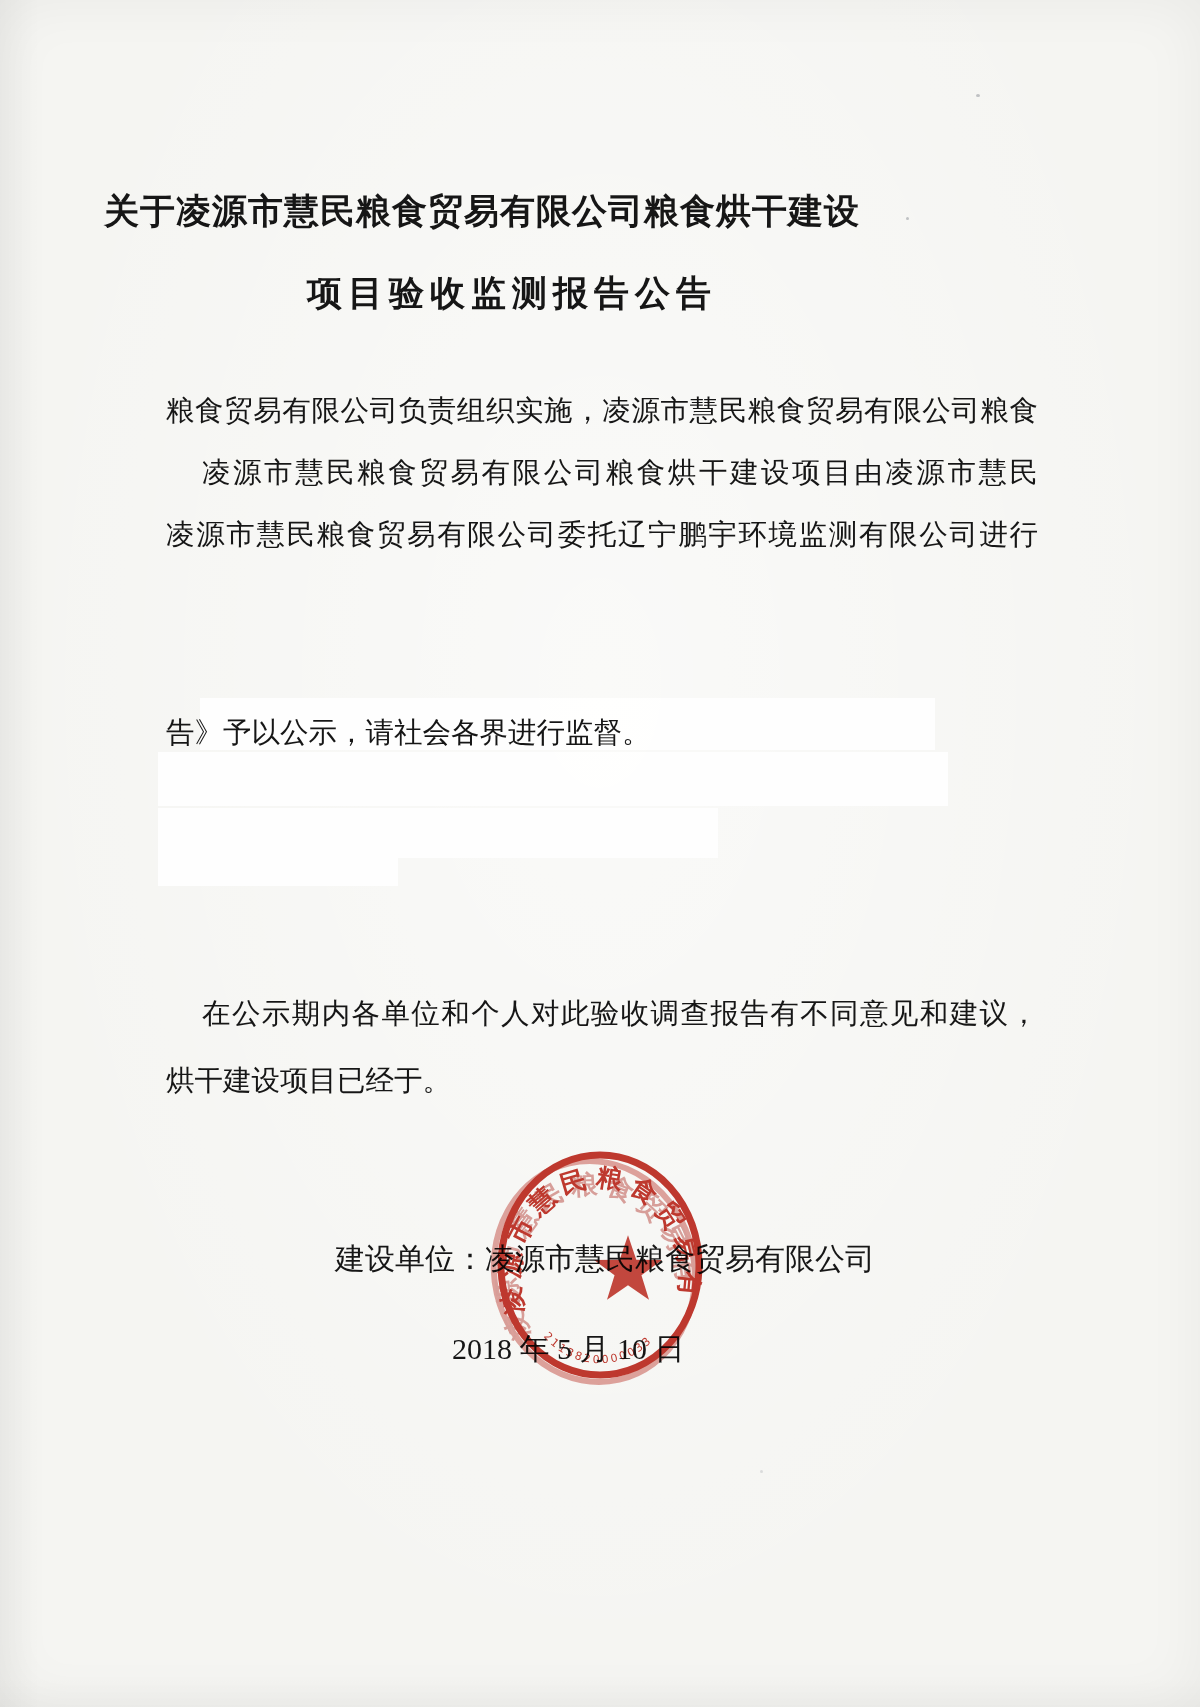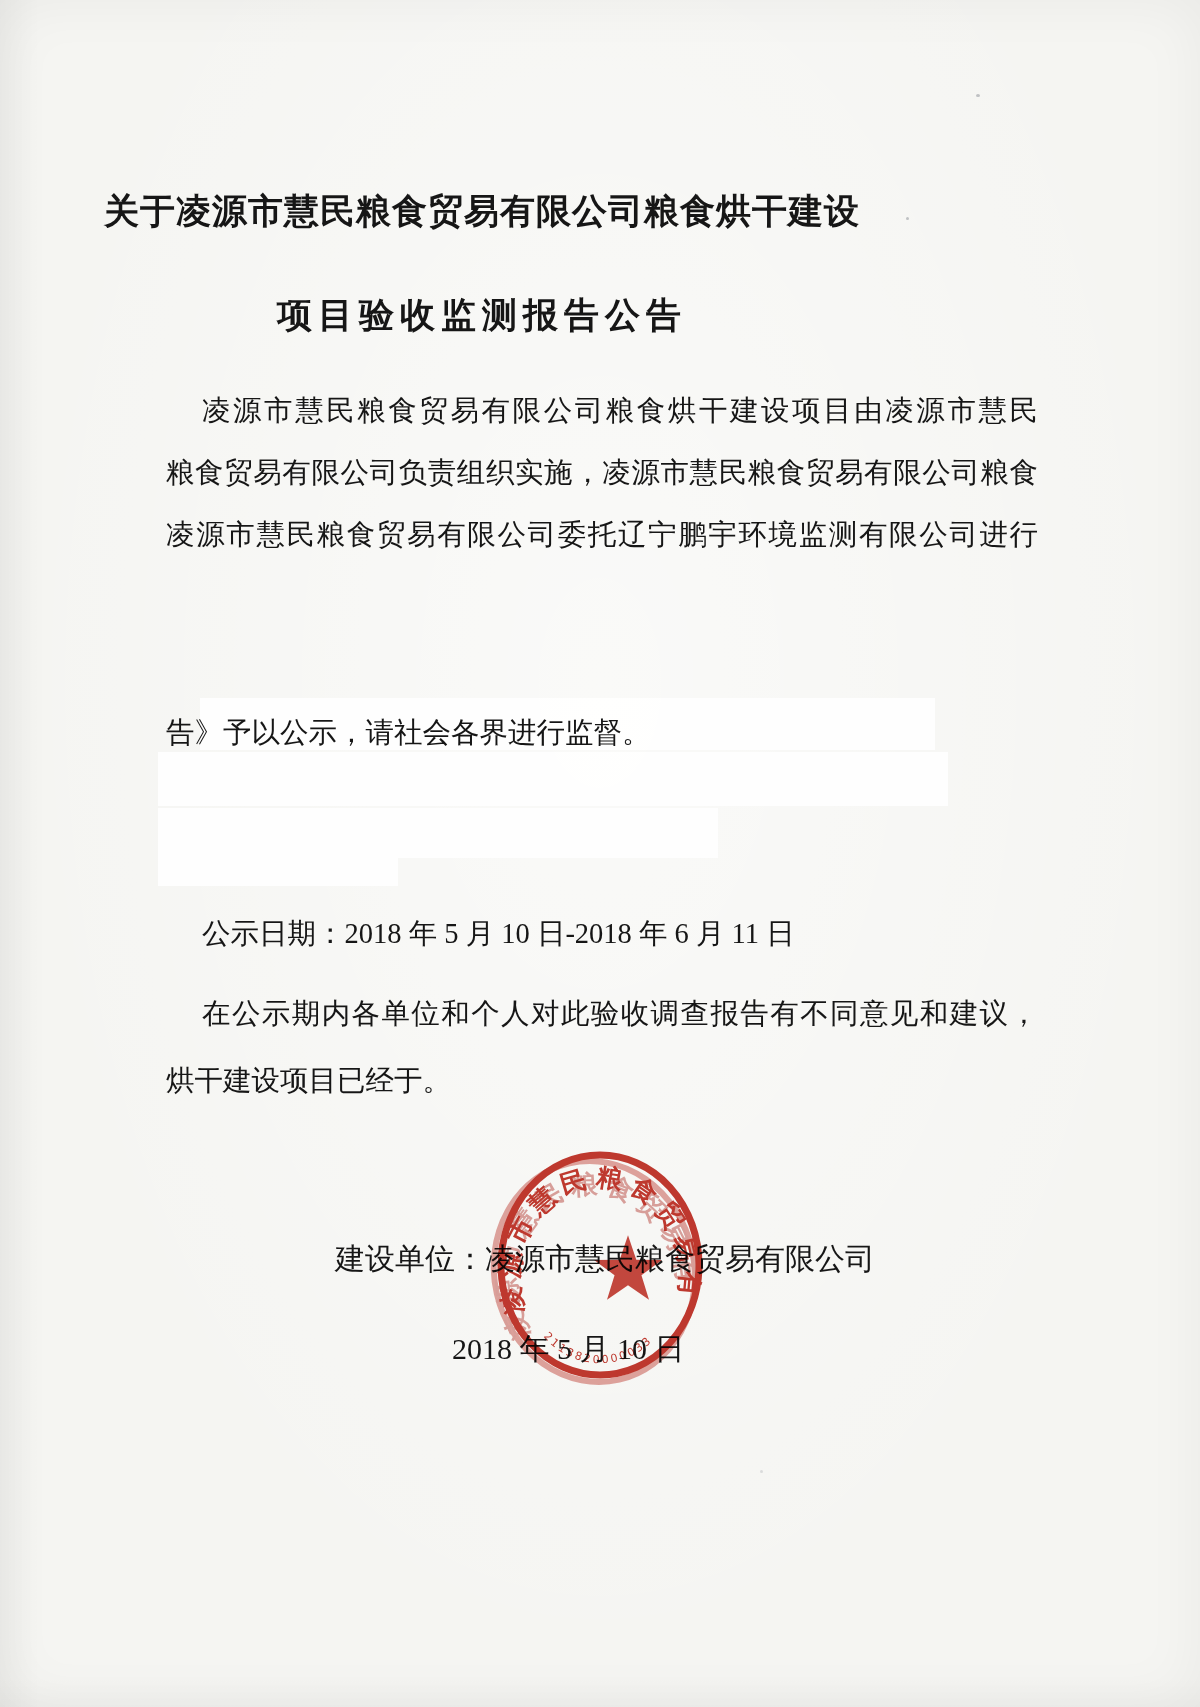--- a/index.html
+++ b/index.html
@@ -21,21 +21,21 @@
   .title-line {
     position: absolute;
     left: 0; width: 964px;
     text-align: center;
     font-weight: bold;
     font-size: 35px;
     letter-spacing: 1px;
     white-space: nowrap;
   }
   #title1 { top: 188px; }
-  #title2 { top: 292px; letter-spacing: 6px; }
+  #title2 { top: 270px; letter-spacing: 6px; padding-left: 30px; }
 
   .bodyblock {
     position: absolute;
     left: 166px;
     width: 872px;
     font-size: 28.5px;
     white-space: nowrap;
   }
   .bline {
     text-align: justify;
@@ -99,30 +99,29 @@
 
   <div id="title1" class="title-line">关于凌源市慧民粮食贸易有限公司粮食烘干建设</div>
   <div id="title2" class="title-line">项目验收监测报告公告</div>
 
   <div id="wo1" class="whiteout"></div>
   <div id="wo2" class="whiteout"></div>
   <div id="wo3" class="whiteout"></div>
   <div id="wo4" class="whiteout"></div>
 
   <div id="para1" class="bodyblock">
+    <div class="bline stretch">粮食贸易有限公司负责组织实施，凌源市慧民粮食贸易有限公司粮食</div>
     <div class="bline stretch ind1">凌源市慧民粮食贸易有限公司粮食烘干建设项目由凌源市慧民</div>
-    <div class="bline stretch">粮食贸易有限公司负责组织实施，凌源市慧民粮食贸易有限公司粮食</div>
     <div class="bline stretch">凌源市慧民粮食贸易有限公司委托辽宁鹏宇环境监测有限公司进行</div>
   </div>
 
   <div id="para2" class="bodyblock">
     <div class="bline">告》予以公示，请社会各界进行监督。</div>
   </div>
 
-  <div id="pubdate" class="bodyblock ind1">公示日期：2018 年 5 月 10 日-2018 年 6 月 11 日</div>
 
   <div id="feedback" class="bodyblock">
     <div class="bline stretch ind1">在公示期内各单位和个人对此验收调查报告有不同意见和建议，</div>
     <div class="bline">烘干建设项目已经于。</div>
   </div>
 
   <div id="org-line">建设单位：凌源市慧民粮食贸易有限公司</div>
   <div id="date-line">2018 年 5 月 10 日</div>
 
   <svg id="seal" viewBox="-128 -133 256 266" xmlns="http://www.w3.org/2000/svg">

